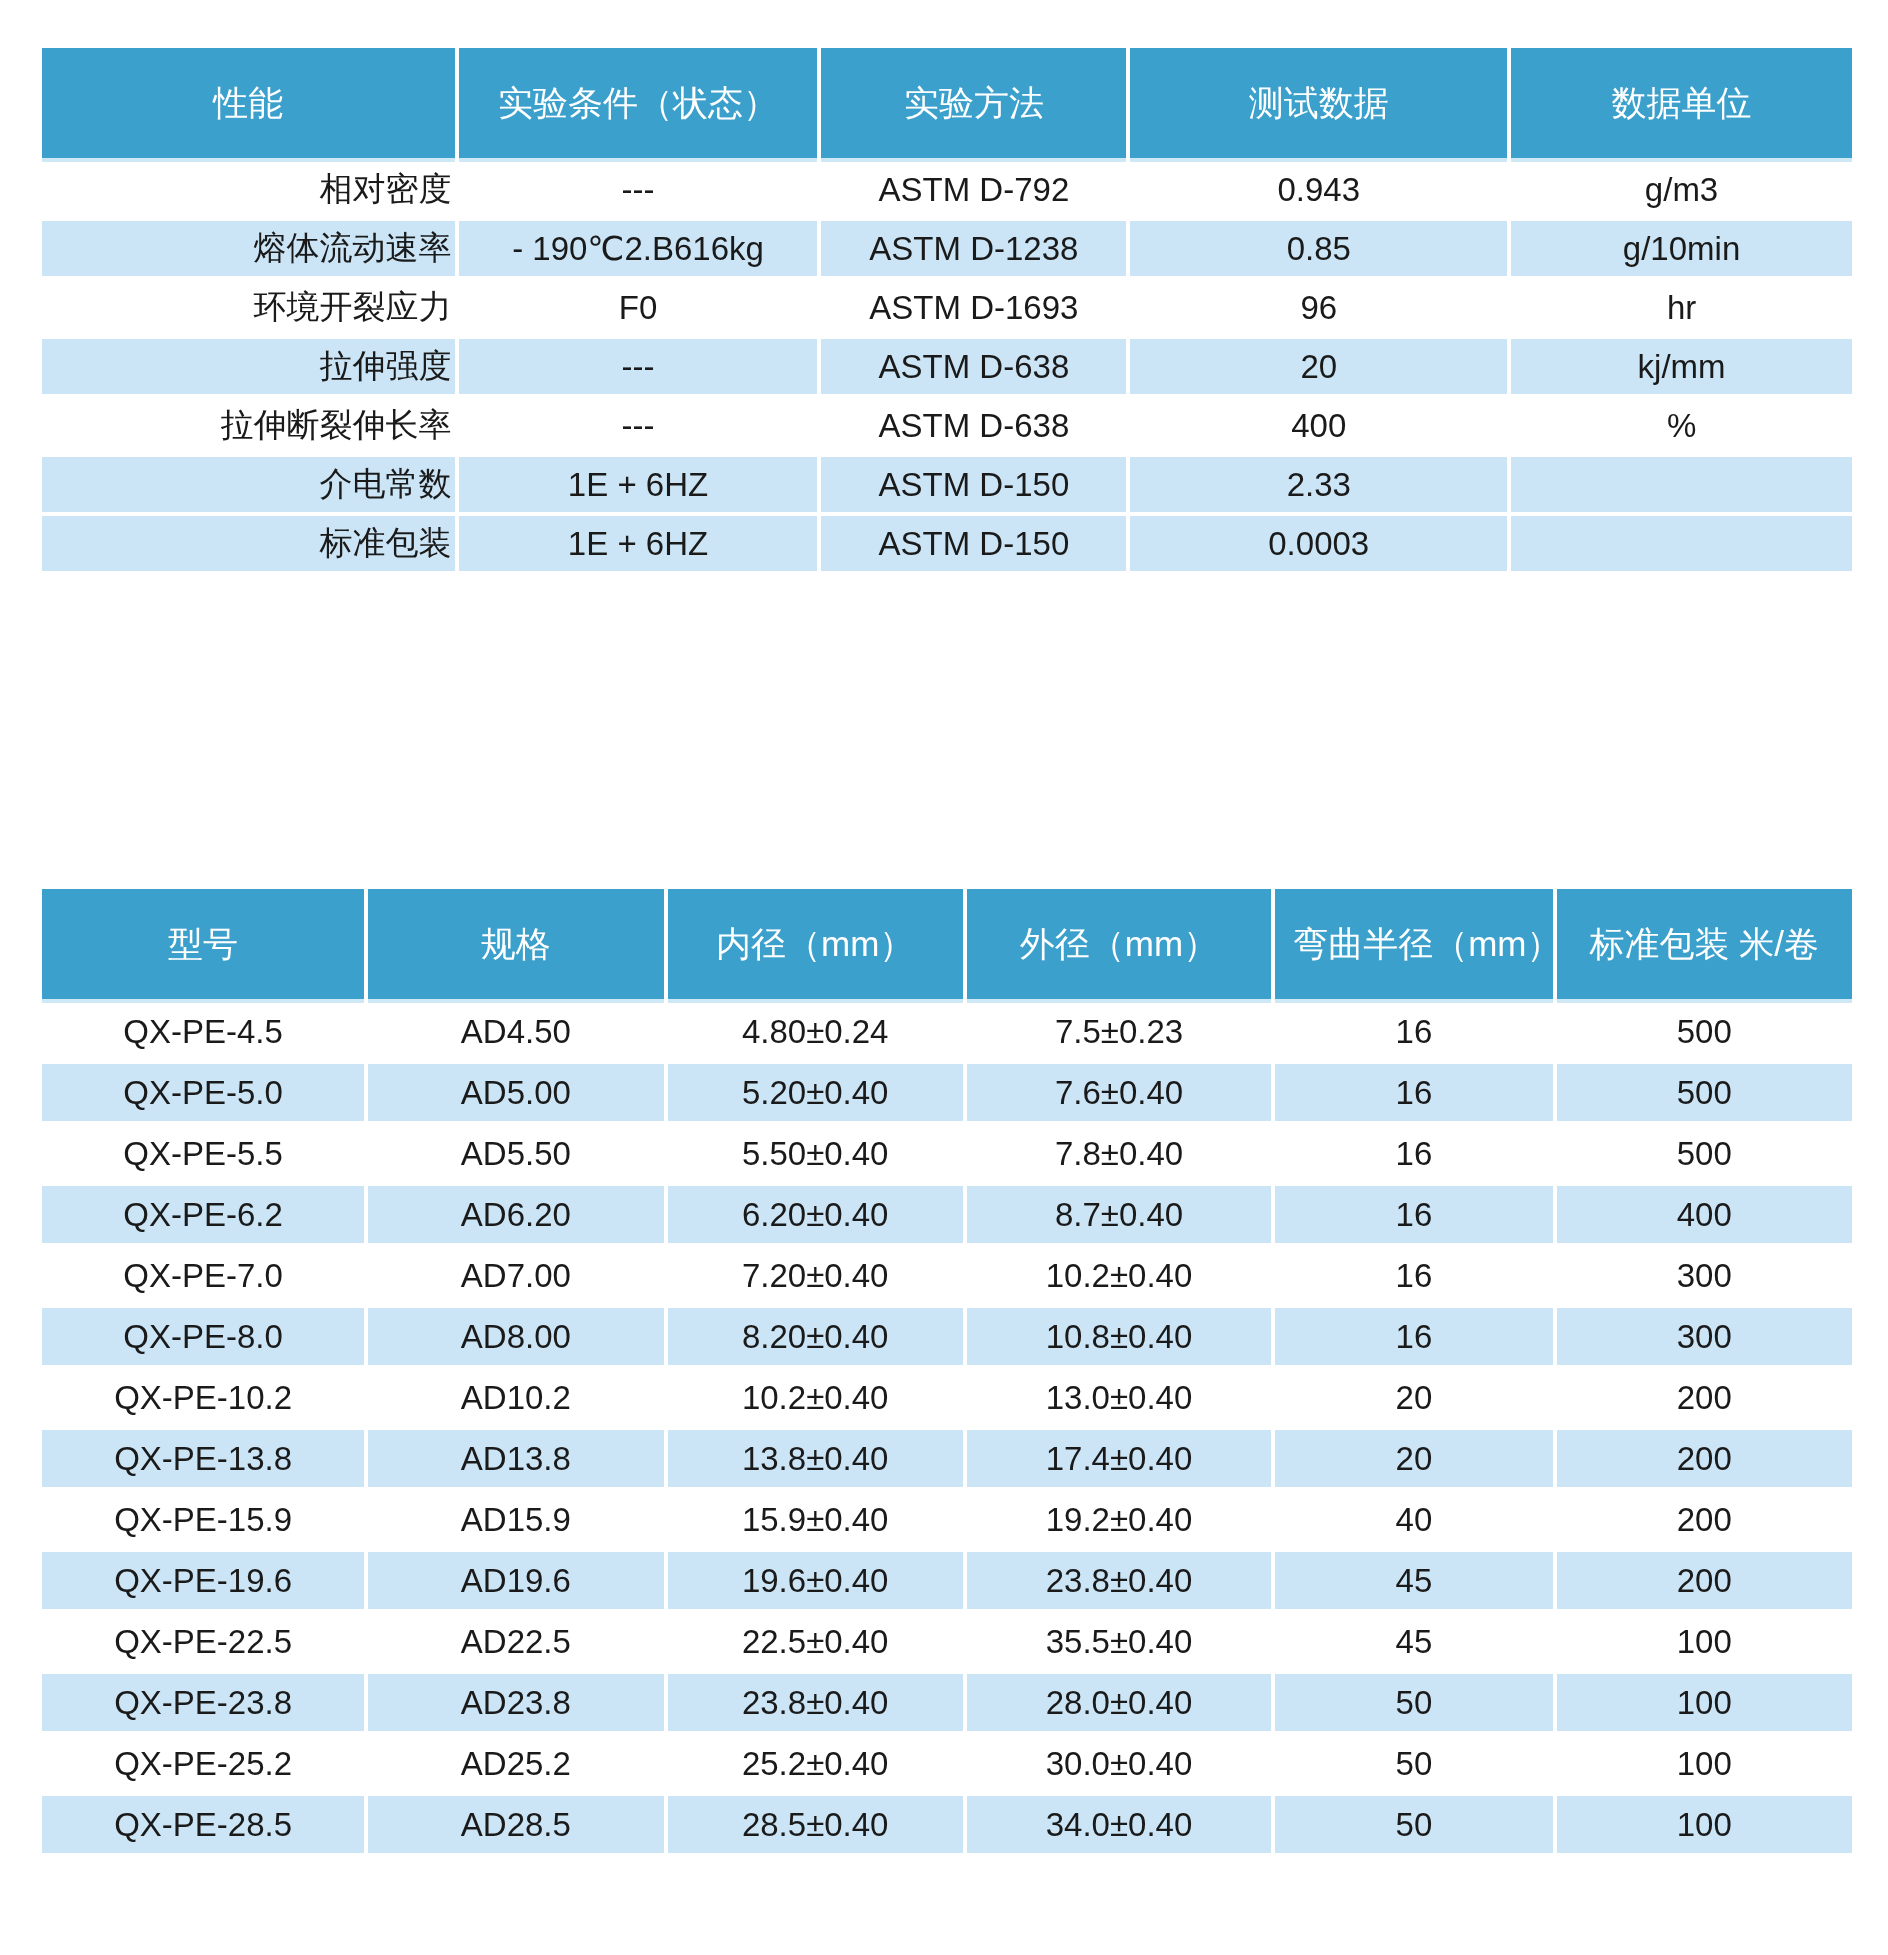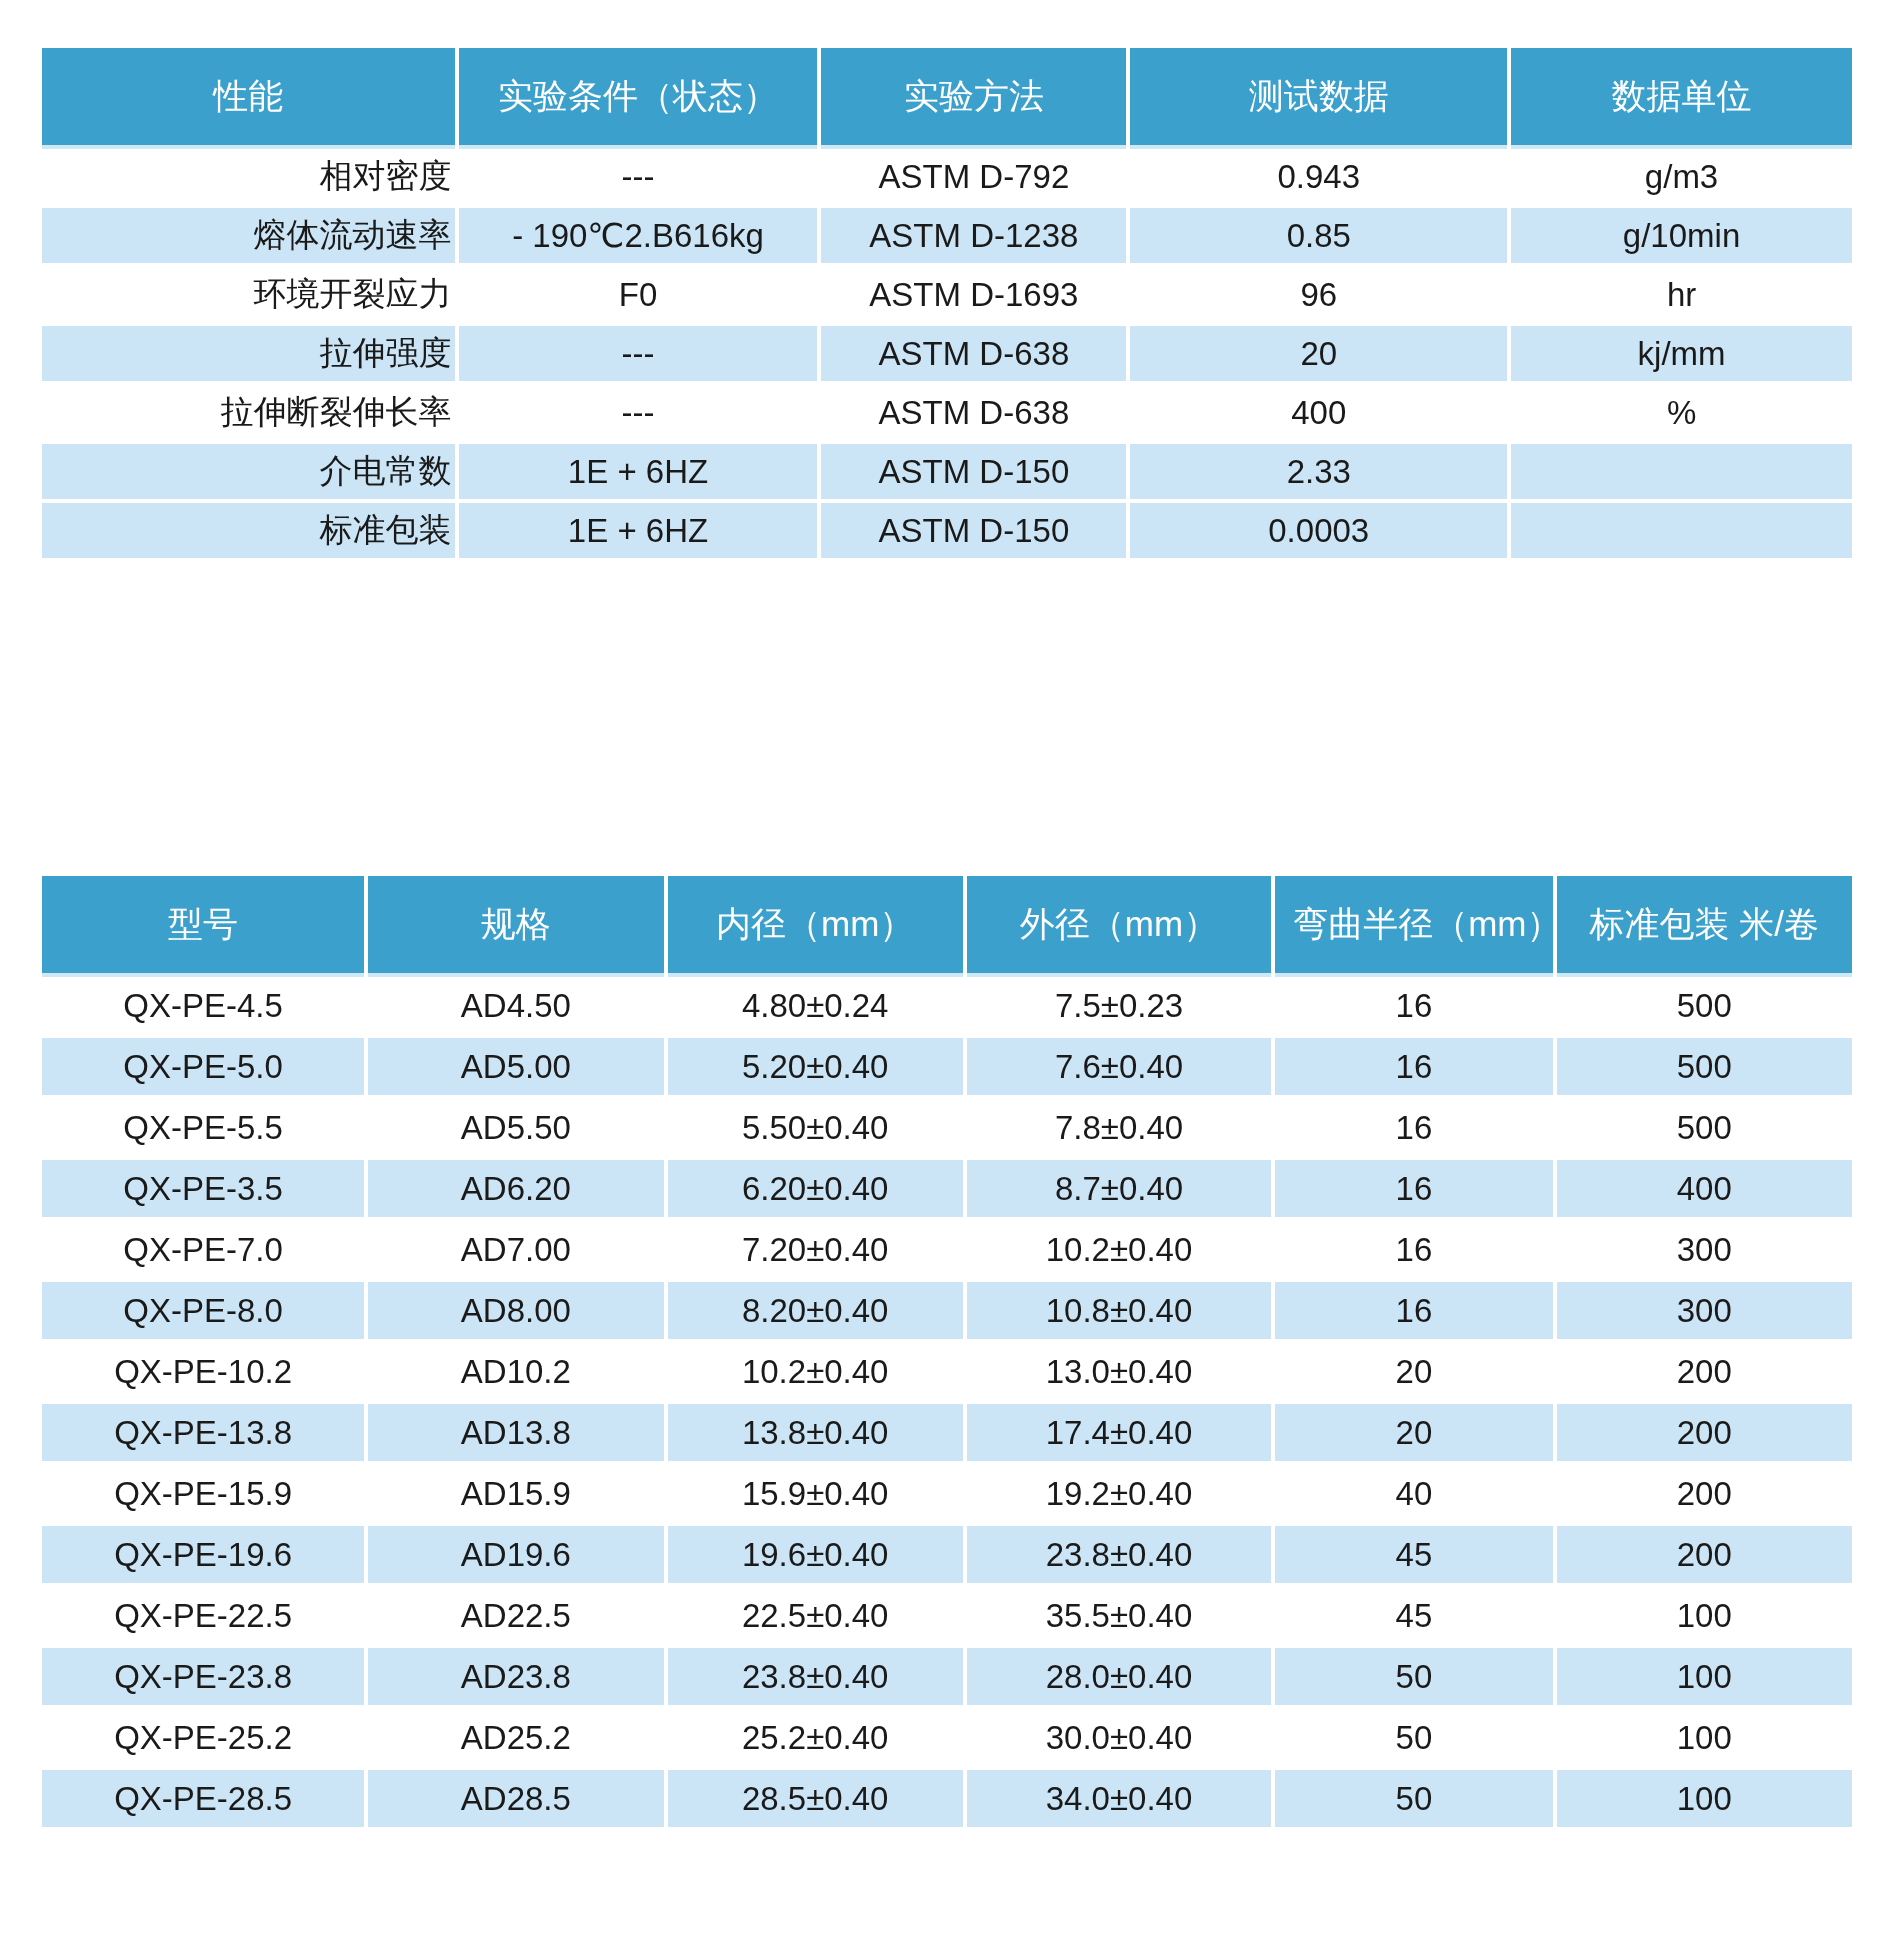--- a/index.html
+++ b/index.html
@@ -24,21 +24,21 @@
     width: 100%;
     table-layout: fixed;
     border-collapse: separate;
     border-spacing: 4.5px 4.5px;
   }
   th {
     background: #3ba1cc;
     color: #ffffff;
     font-size: 35px;
     font-weight: 500;
-    height: 97px;
+    height: 110px;
     text-align: center;
     padding: 0 18px;
     box-shadow: 0 5.3px 0 #cfe8f5;
     overflow: hidden;
     white-space: nowrap;
   }
   td {
     font-size: 33px;
     font-weight: 400;
     text-align: center;
@@ -175,21 +175,21 @@
         </tr>
         <tr>
           <td class="c0">QX-PE-5.5</td>
           <td class="c1">AD5.50</td>
           <td class="c2">5.50±0.40</td>
           <td class="c3">7.8±0.40</td>
           <td class="c4">16</td>
           <td class="c5">500</td>
         </tr>
         <tr class="alt">
-          <td class="c0">QX-PE-3.5</td>
+          <td class="c0">QX-PE-6.2</td>
           <td class="c1">AD6.20</td>
           <td class="c2">6.20±0.40</td>
           <td class="c3">8.7±0.40</td>
           <td class="c4">16</td>
           <td class="c5">400</td>
         </tr>
         <tr>
           <td class="c0">QX-PE-7.0</td>
           <td class="c1">AD7.00</td>
           <td class="c2">7.20±0.40</td>

